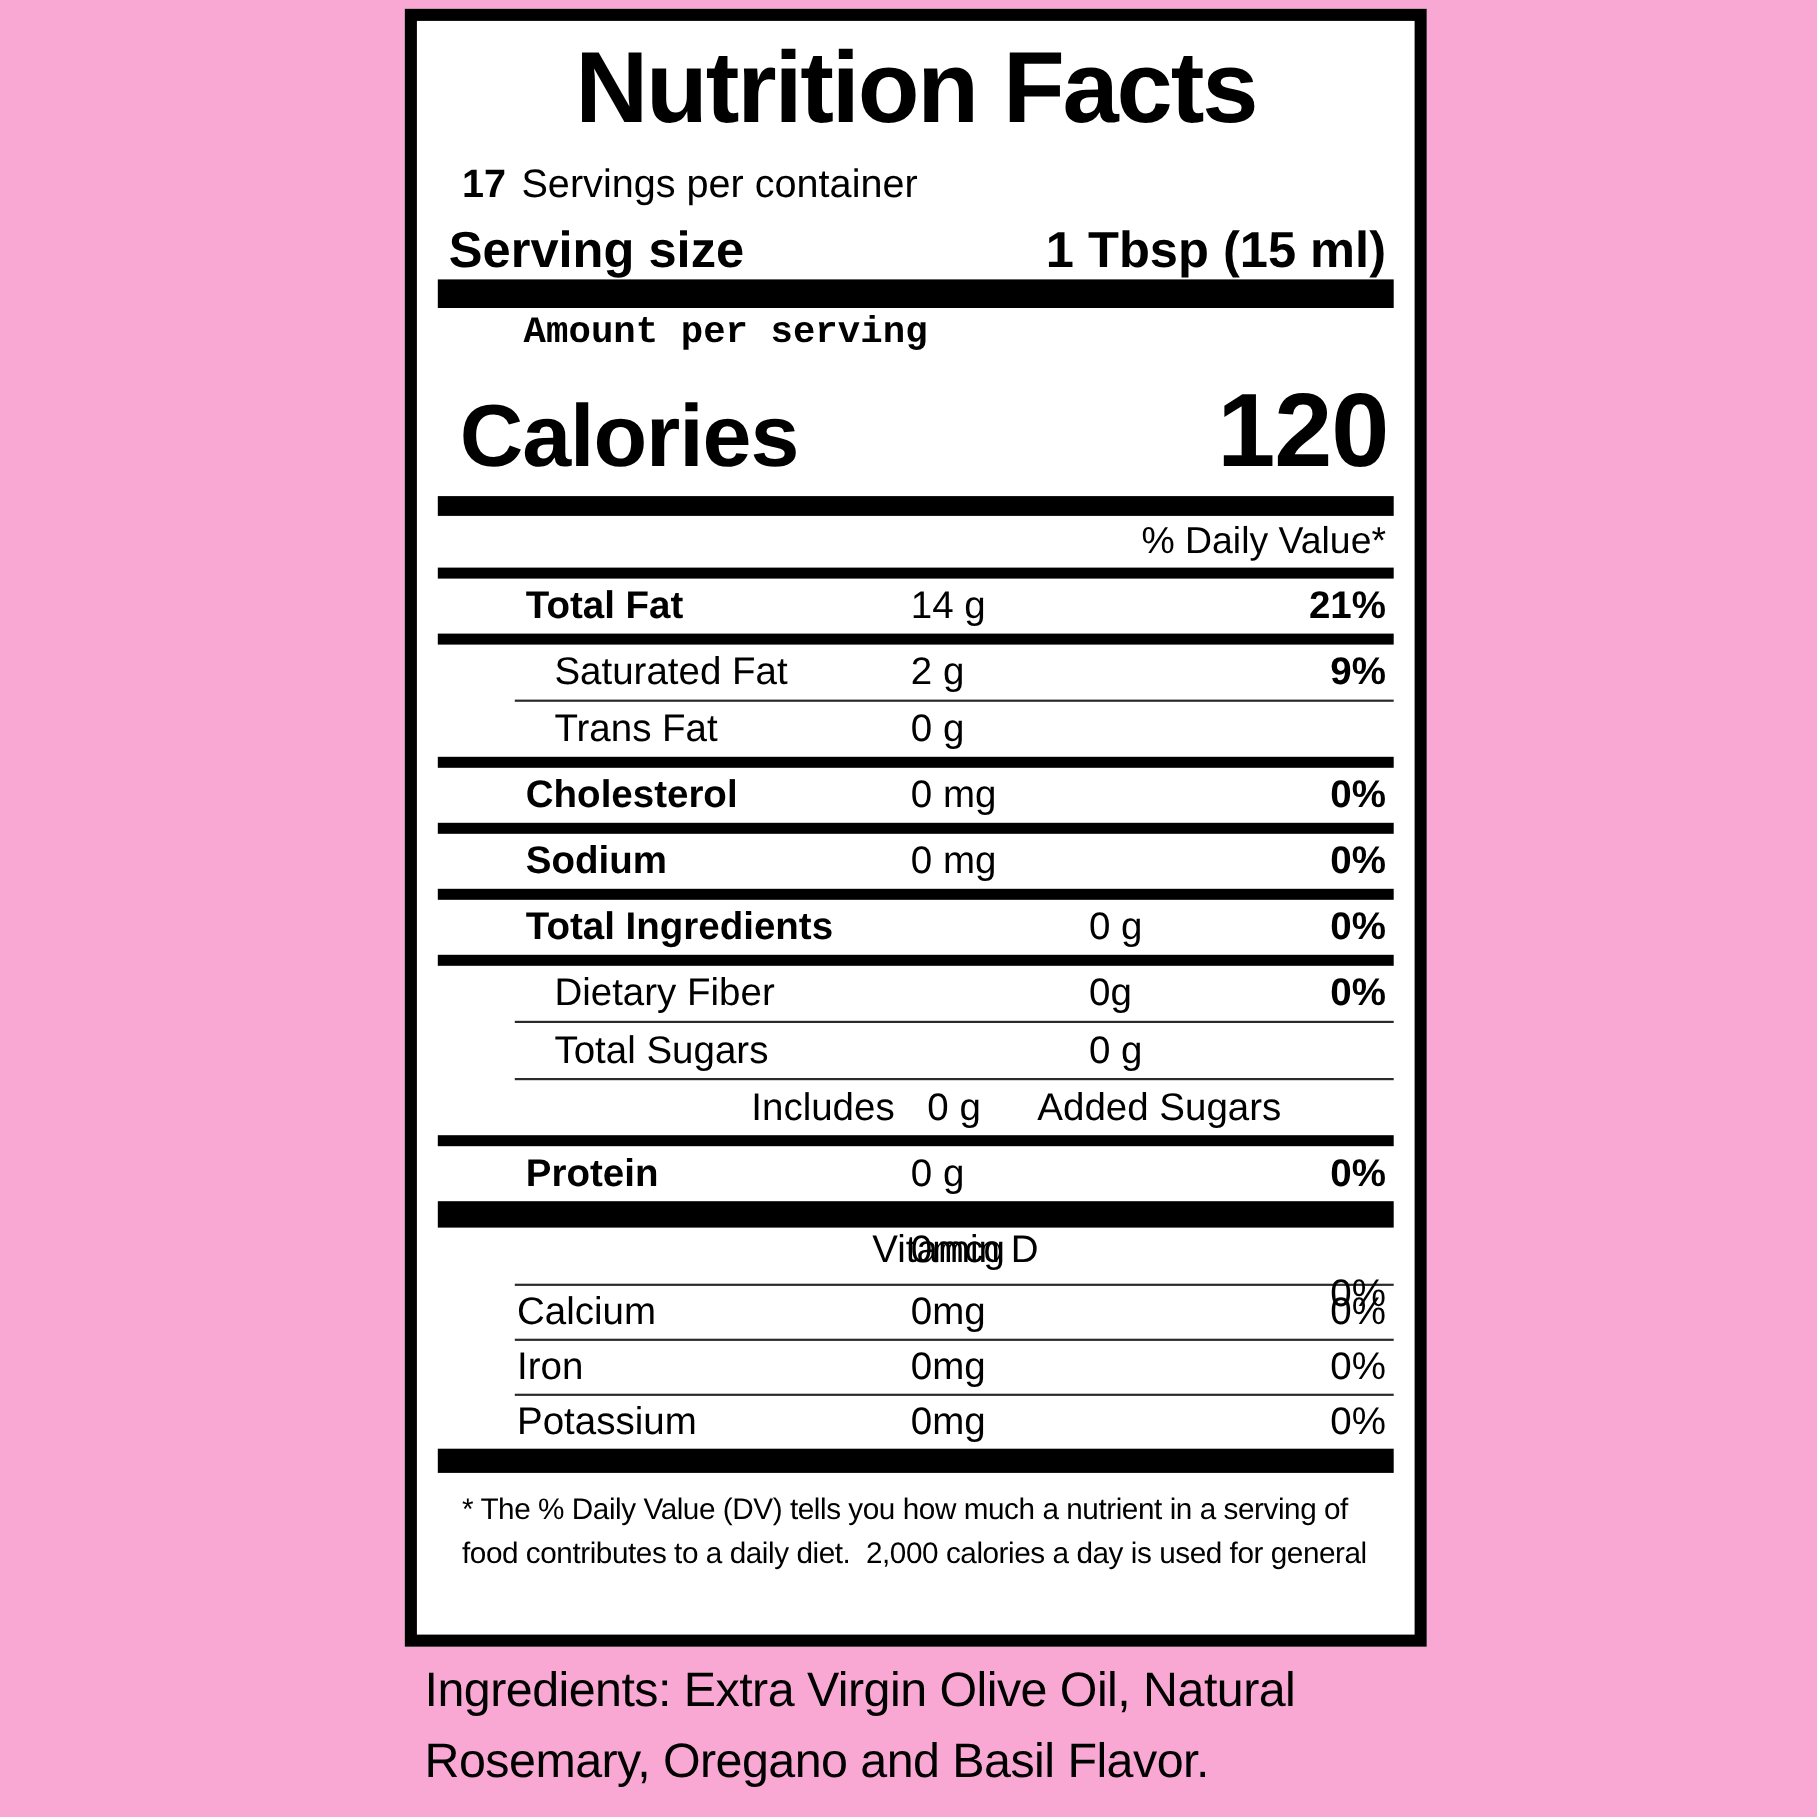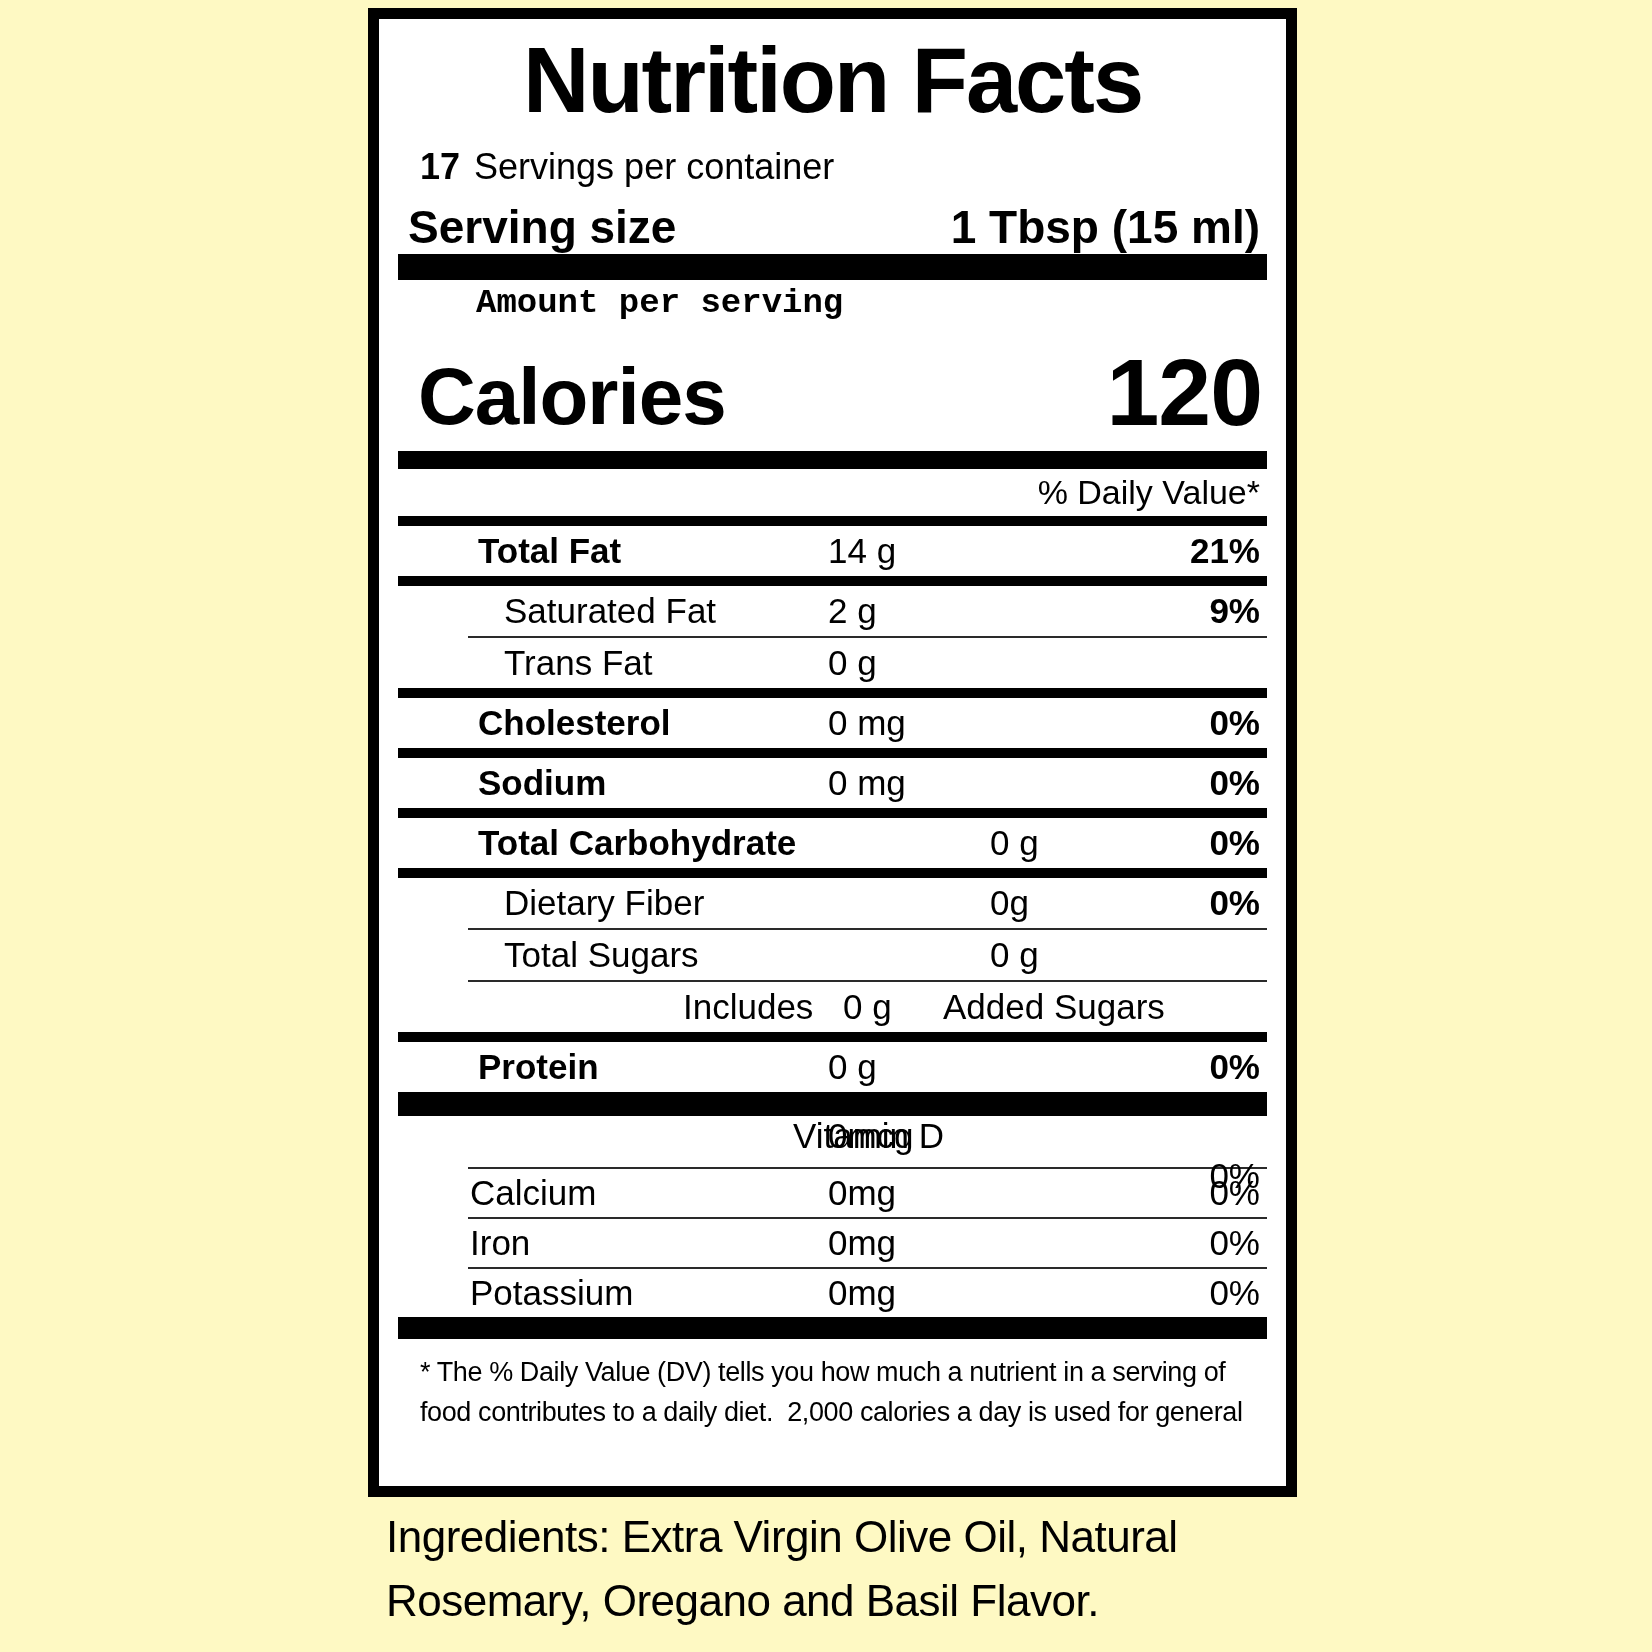--- a/index.html
+++ b/index.html
@@ -1,16 +1,16 @@
 <!DOCTYPE html>
 <html><head>
 <meta charset="utf-8">
 <style>
   html,body{margin:0;padding:0;background:#fff;}
-  .page{position:relative;width:1652px;height:1652px;background:#fef9c3;color:#000;
+  .page{position:relative;width:1652px;height:1652px;background:#f9a8d4;color:#000;
         font-family:"Liberation Sans", sans-serif;overflow:hidden;}
   .label-box{position:absolute;left:368px;top:8px;width:929px;height:1489px;
              border:11px solid #000;background:#fff;box-sizing:border-box;}
   .inner{position:absolute;left:0;top:0;right:0;bottom:0;padding:0 19px;}
   .title{height:116px;line-height:122px;font-size:92px;font-weight:bold;
          text-align:center;letter-spacing:-2px;white-space:nowrap;}
   .servings{height:64px;display:flex;align-items:center;padding-left:22px;font-size:36px;}
   .servings .count{font-weight:bold;margin-right:14px;}
   .servsize{height:55px;display:flex;align-items:center;justify-content:space-between;
             padding-left:10px;padding-right:7px;font-size:46px;font-weight:bold;gap:24px;}
@@ -106,21 +106,21 @@
       <div class="sep"></div>
 
       <div class="row">
         <span class="nm bold">Sodium</span>
         <span class="amt">0 mg</span>
         <span class="dv bold">0%</span>
       </div>
       <div class="sep"></div>
 
       <div class="row">
-        <span class="nm bold">Total Carbohydrate</span>
+        <span class="nm bold">Total Ingredients</span>
         <span class="amt c2">0 g</span>
         <span class="dv bold">0%</span>
       </div>
       <div class="sep"></div>
 
       <div class="row">
         <span class="nm sub">Dietary Fiber</span>
         <span class="amt c2">0g</span>
         <span class="dv bold">0%</span>
       </div>

